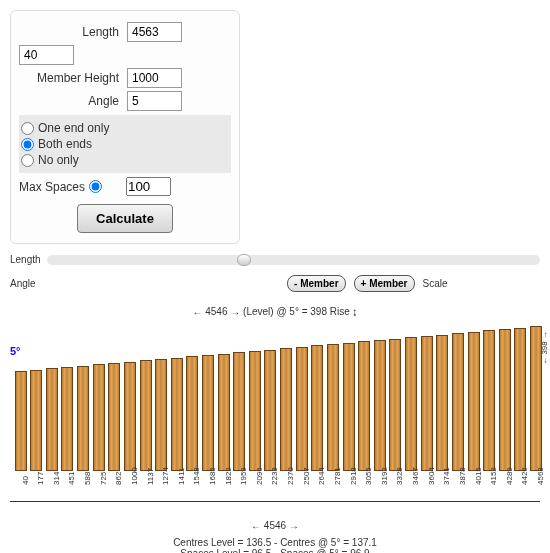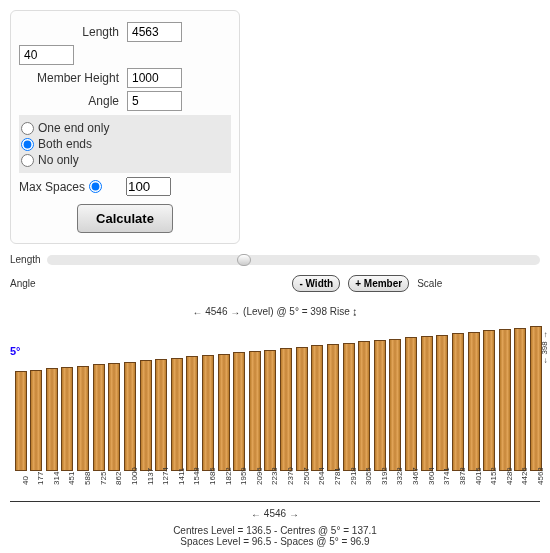--- a/index.html
+++ b/index.html
@@ -23,21 +23,21 @@
 .controls-row{display:flex;align-items:center;gap:8px;margin-top:10px;font-size:10px}
 .controls-row .spacer{flex:1}
 .controls-row .scale-wrap{display:flex;align-items:flex-start;gap:4px;flex:1}
 .diagram{margin-top:14px}
 .caption-top{text-align:center;font-size:10px;margin-bottom:4px}
 .chart{position:relative;height:150px}
 .wood{position:absolute;bottom:0;width:12px;background:linear-gradient(90deg,#b97b2b 0%,#e0a357 25%,#c6863a 50%,#e0a357 75%,#b97b2b 100%);border:1px solid #6b4218}
 .pos-lbl{position:absolute;bottom:-24px;font-size:8px;transform:rotate(-90deg);transform-origin:left top;white-space:nowrap;left:50%}
 .angle-lbl{position:absolute;left:0;top:24px;font-size:11px;font-weight:bold;color:#1b00ff}
 .rise-lbl{position:absolute;right:0;font-size:8px;transform:rotate(-90deg);transform-origin:right top;white-space:nowrap}
-.dim-line{text-align:center;font-size:10px;margin-top:30px;border-top:1px solid #333;padding-top:6px}
+.dim-line{text-align:center;font-size:10px;margin-top:30px;border-top:1px solid #333;padding-top:18px}
 .footer{text-align:center;font-size:10px;margin-top:6px}
 </style>
 </head>
 <body>
 
 <div class="panel">
   <div class="row">
     <label>Length</label>
     <input type="text" value="4563" style="">
   </div>
@@ -86,21 +86,21 @@
       <div class="thumb" style="left:40%"></div>
     </div>
 </div>
 
 <div class="controls-row">
   <span>Angle</span>
   <div class="sl" style="flex:0 0 110px">
       <div class="thumb" style="left:12%"></div>
     </div>
   <div class="spacer"></div>
-  <button class="small-btn">- Width</button>
+  <button class="small-btn">- Member</button>
   <button class="small-btn">+ Member</button>
   <div class="scale-wrap">
     <span>Scale</span>
     <div class="sl">
         <div class="thumb" style="left:55%"></div>
       </div>
   </div>
 </div>
 
 <div class="diagram">

